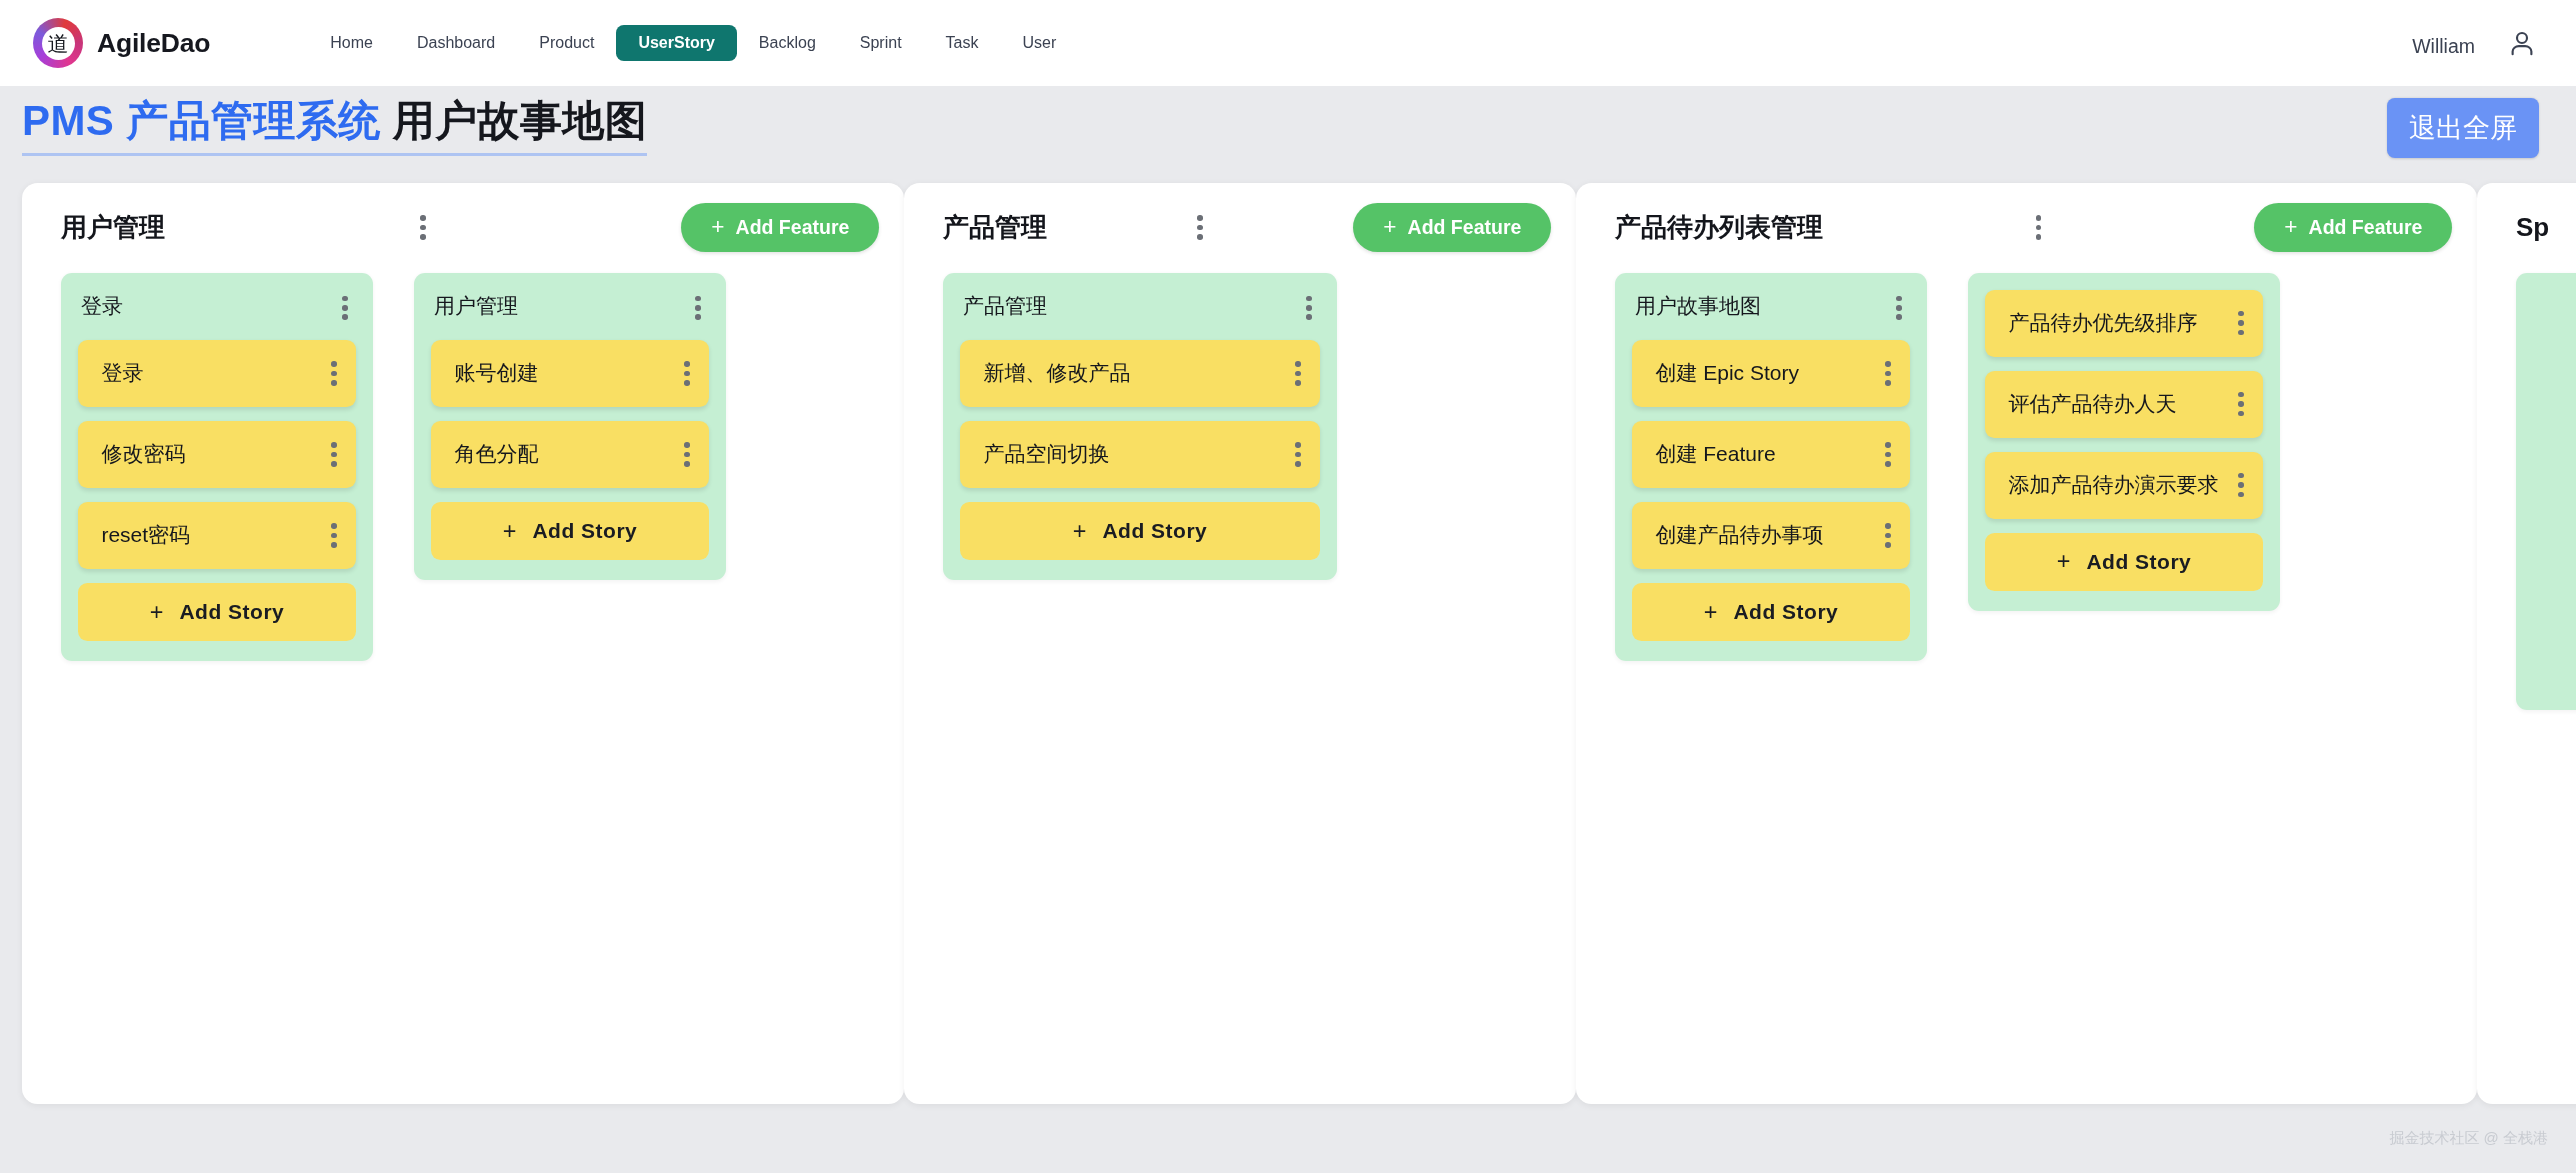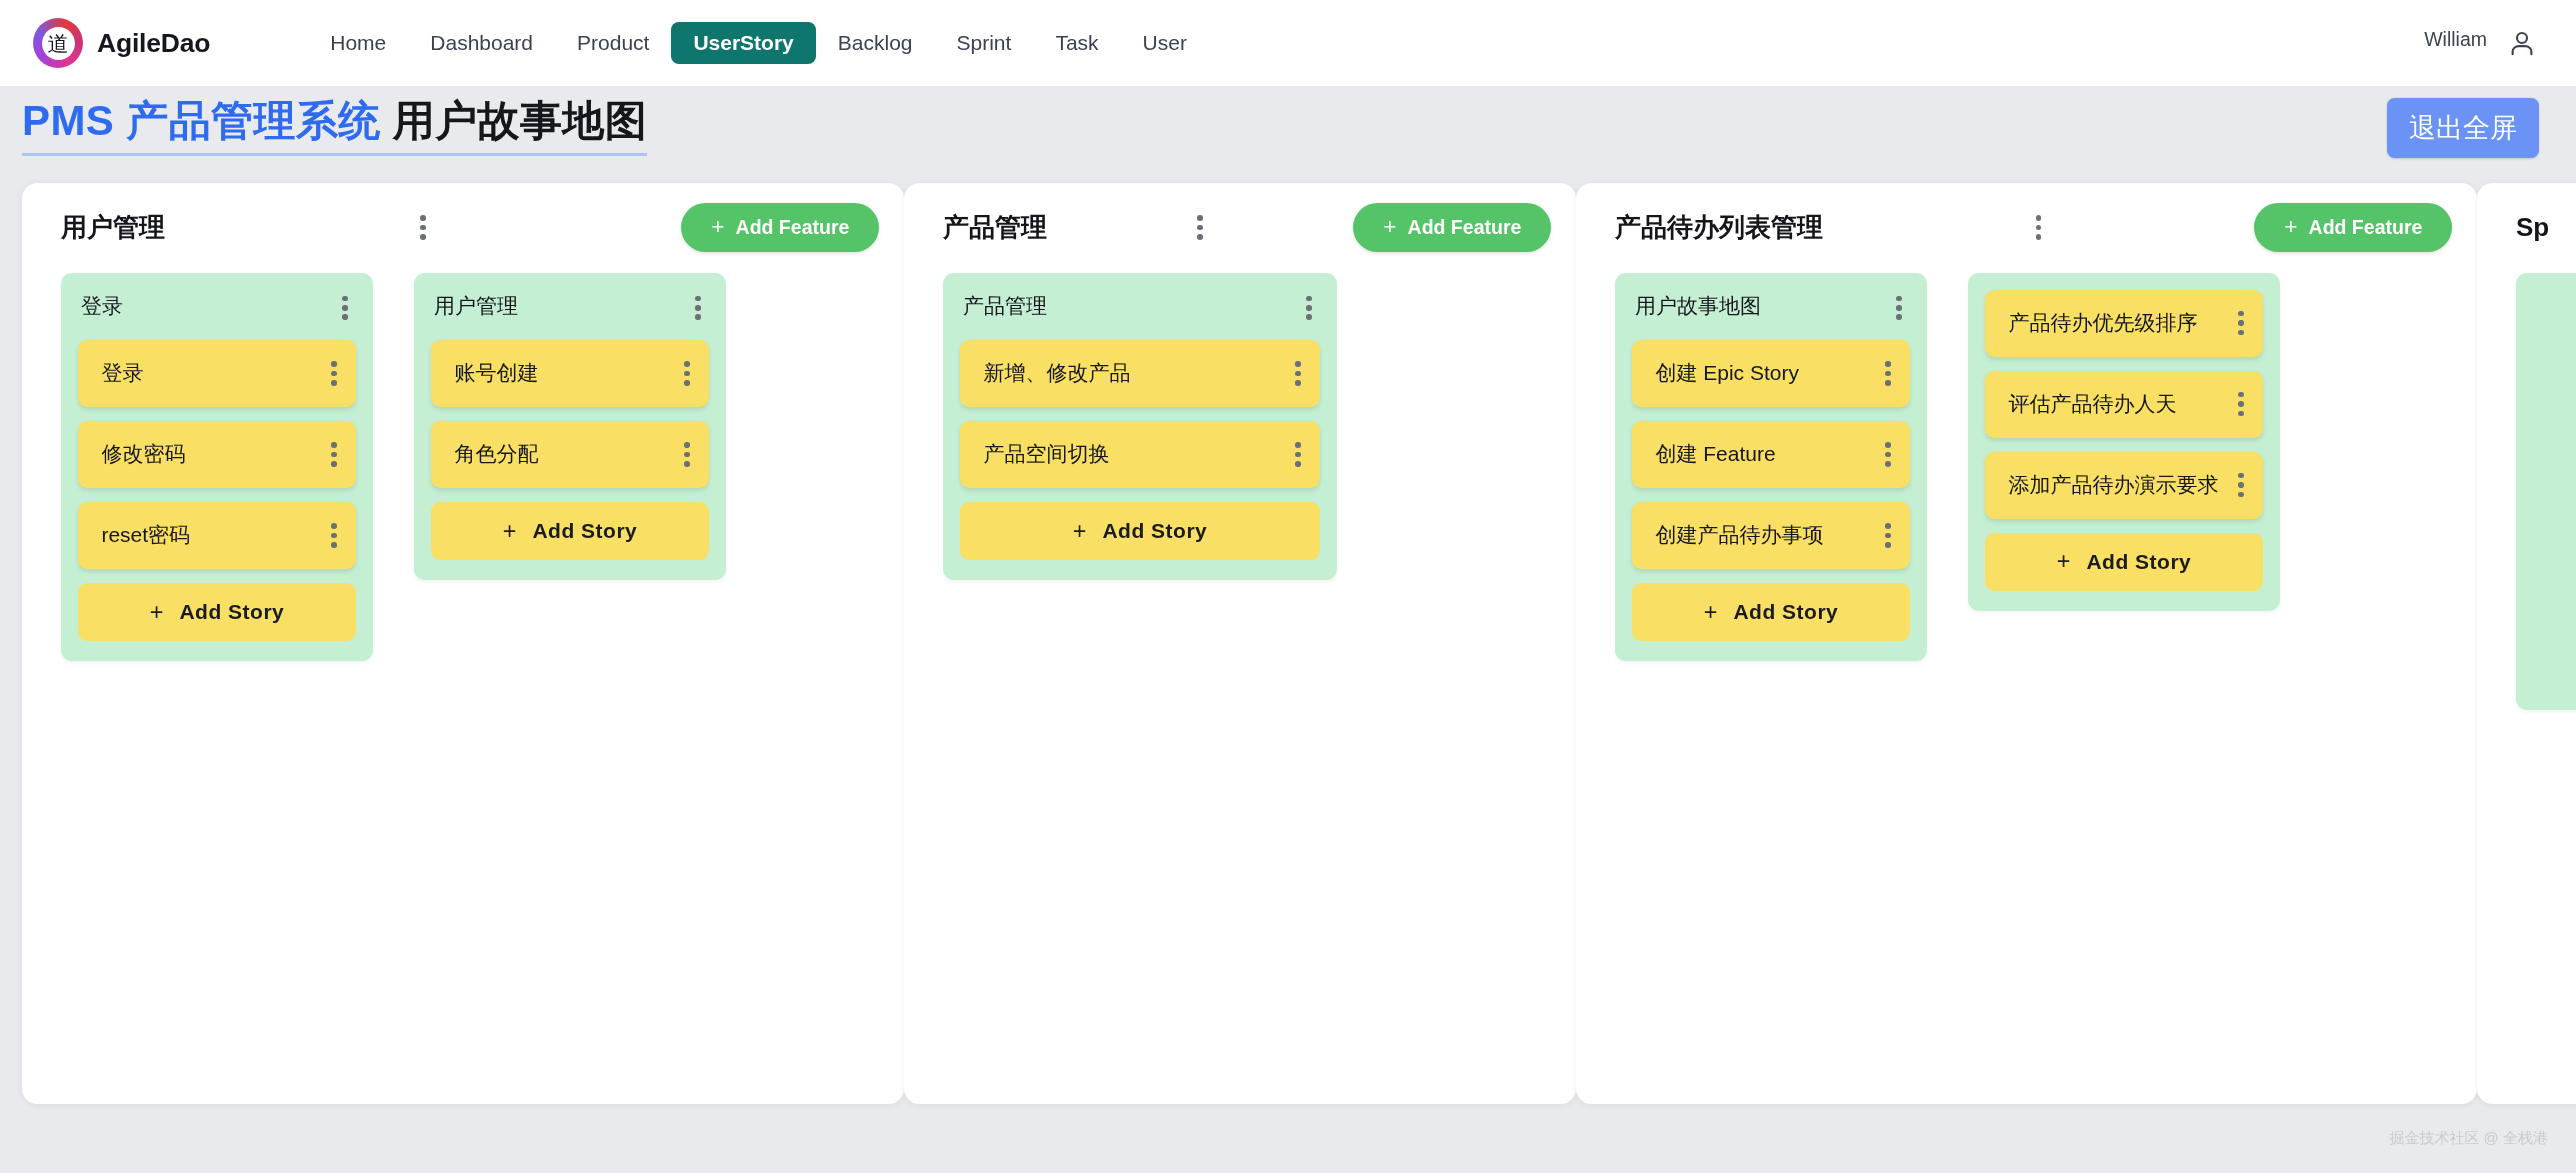--- a/index.html
+++ b/index.html
@@ -51,38 +51,38 @@
     letter-spacing: -0.2px;
   }
 
   .nav-links {
     display: flex;
     align-items: center;
     gap: 0px;
     margin-left: 98px;
   }
   .nav-link {
-    font-size: 21px;
+    font-size: 16px;
     color: #3b4252;
     padding: 8.6px 22px;
     border-radius: 7.8px;
     white-space: nowrap;
     cursor: pointer;
   }
   .nav-link.active {
     background: #0f766e;
     color: #ffffff;
     font-weight: bold;
   }
 
   .nav-right {
     margin-left: auto;
     display: flex;
-    align-items: flex-start;
-    gap: 20px;
+    align-items: flex-end;
+    gap: 32px;
   }
   .user-name { font-size: 19.5px; color: #3b4252; }
   .user-avatar-icon { width: 30px; height: 30px; display: block; }
 
   
   .titlebar {
     height: 84px;
     background: #e9eaed;
     display: flex;
     align-items: center;

